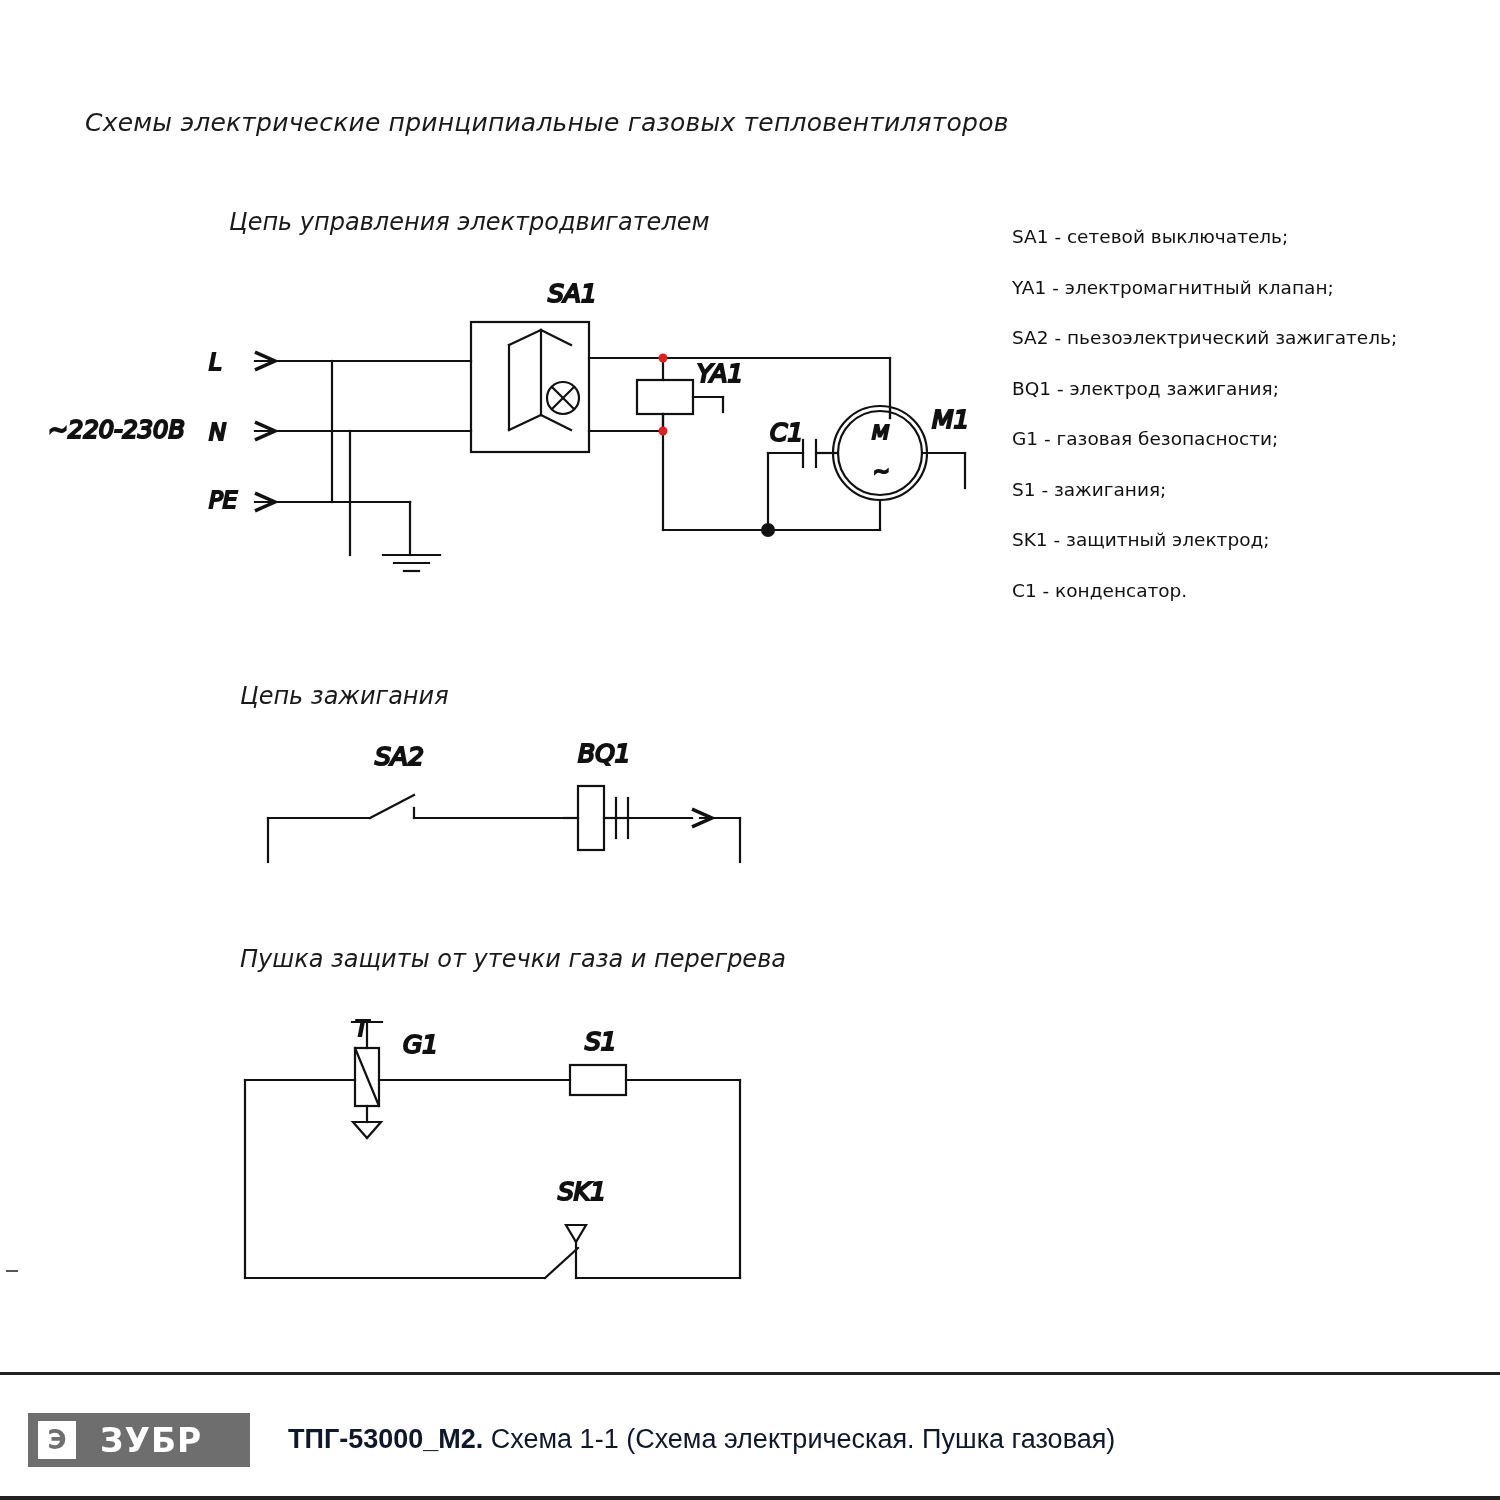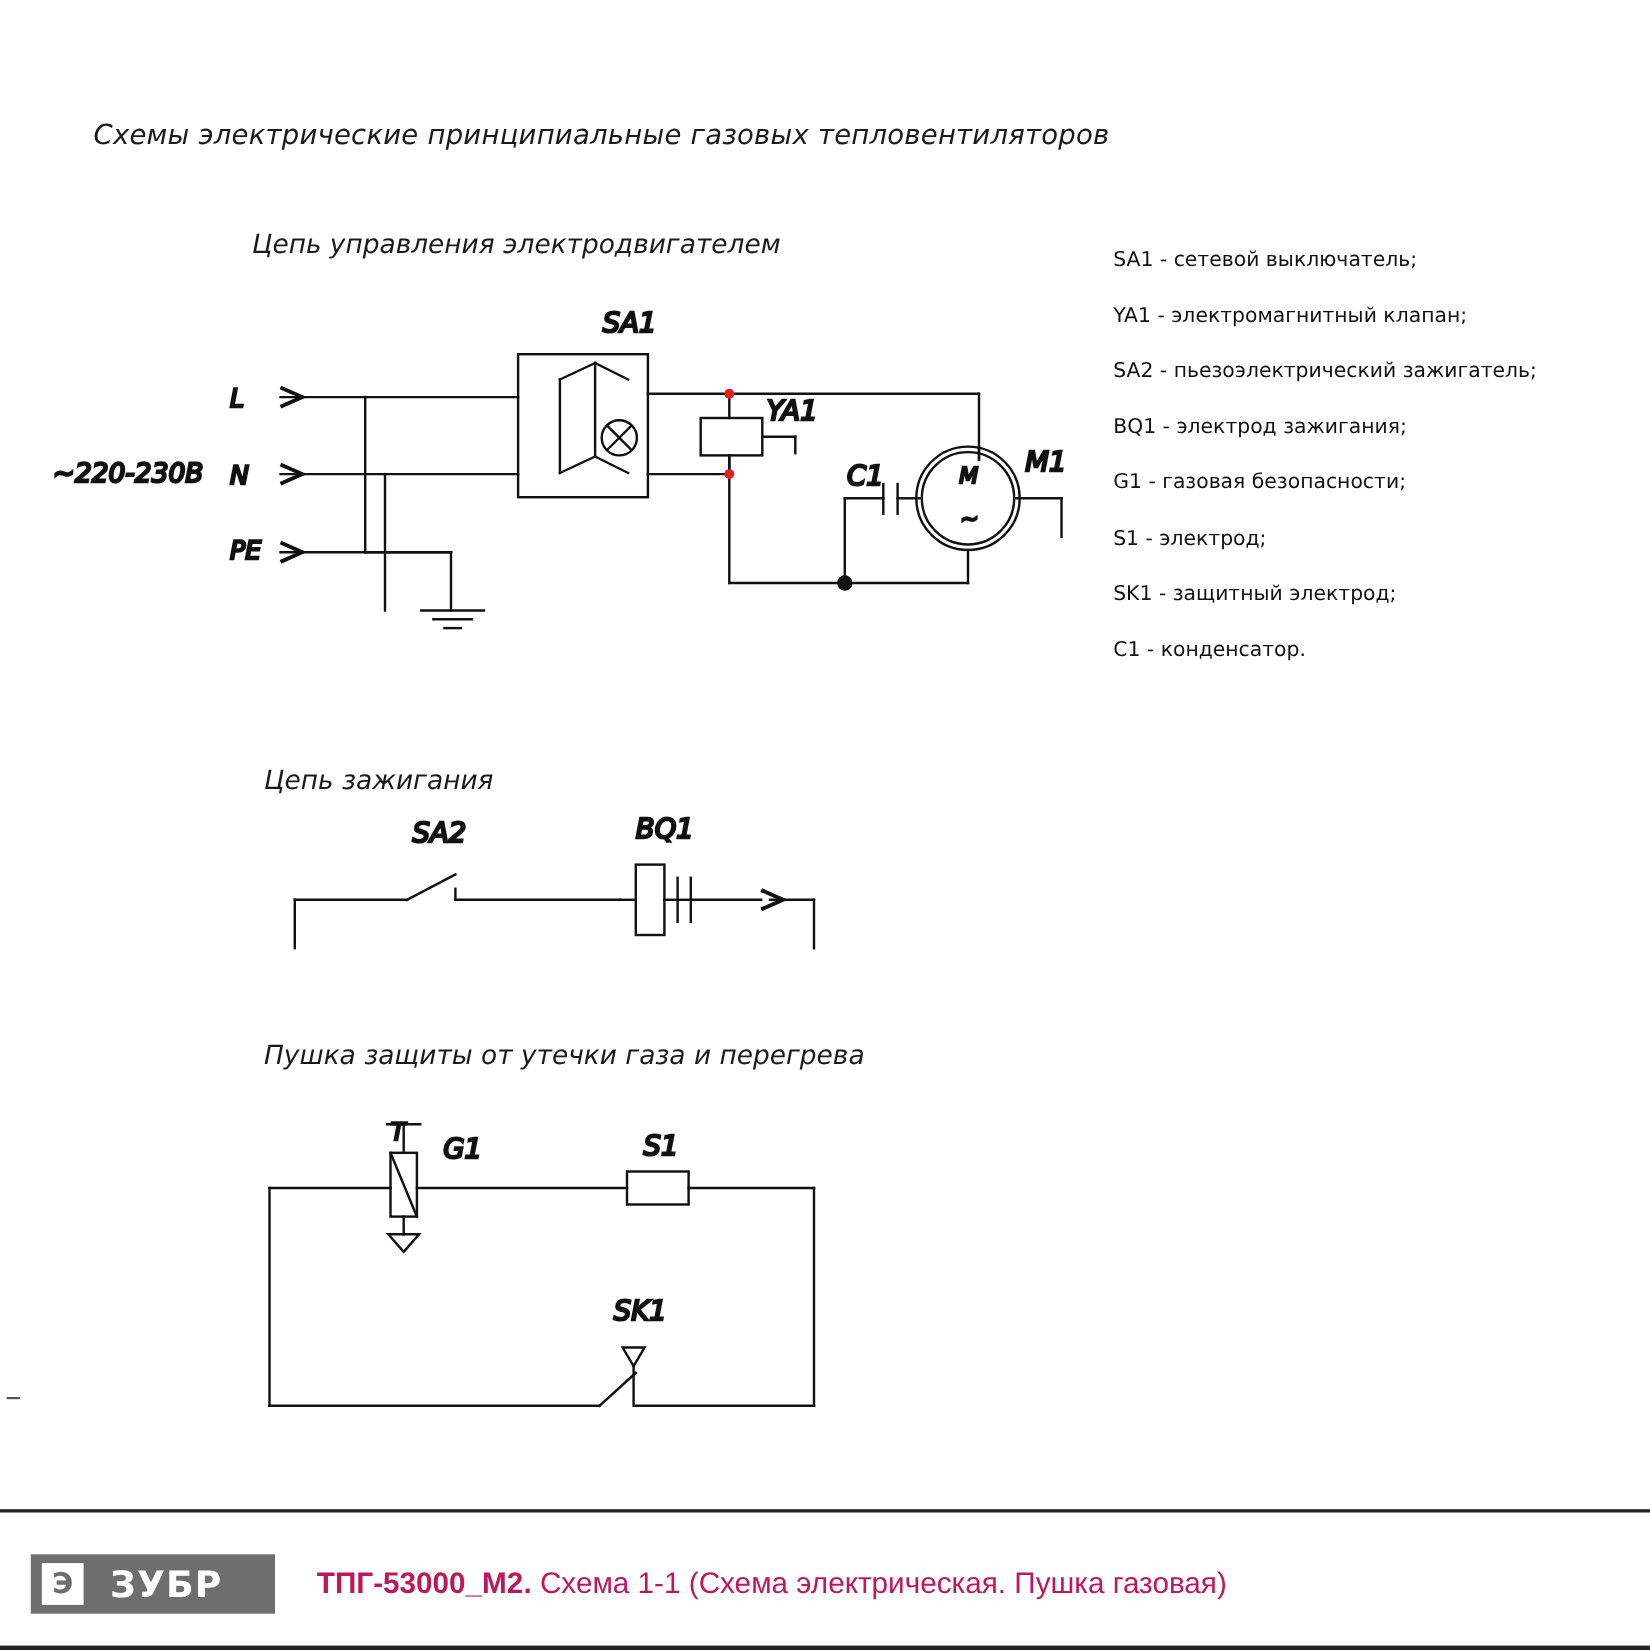--- a/index.html
+++ b/index.html
@@ -30,21 +30,21 @@
     white-space: nowrap;
   }
   .section-title {
     position: absolute;
     font-size: 24px;
     font-style: italic;
     font-family: "DejaVu Sans", sans-serif;
     white-space: nowrap;
   }
   #t-motor { left: 229px; top: 208px; }
-  #t-ign   { left: 240px; top: 682px; margin-top: 13px; }
+  #t-ign   { left: 240px; top: 682px; }
   #t-prot  { left: 240px; top: 945px; }
 
   .legend {
     position: absolute;
     left: 1012px;
     top: 226px;
     width: 470px;
   }
   .legend-item {
     font-size: 18.5px;
@@ -115,21 +115,21 @@
     margin-left: 24px;
     font-family: "DejaVu Sans", sans-serif;
   }
   .footer-caption {
     position: absolute;
     left: 288px;
     top: 1424px;
     font-size: 27px;
     font-family: "Liberation Sans", sans-serif;
     white-space: nowrap;
-    color: #be185d;
+    color: #0f172a;
   }
   .footer-caption b { font-weight: bold; }
   .tick-left {
     position: absolute;
     left: 6px;
     top: 1270px;
     width: 12px;
     height: 2px;
     background: #555;
   }
@@ -144,21 +144,21 @@
   <div class="section-title" id="t-motor">Цепь управления электродвигателем</div>
   <div class="section-title" id="t-ign">Цепь зажигания</div>
   <div class="section-title" id="t-prot">Пушка защиты от утечки газа и перегрева</div>
 
   <div class="legend">
     <div class="legend-item">SA1 - сетевой выключатель;</div>
     <div class="legend-item">YA1 - электромагнитный клапан;</div>
     <div class="legend-item">SA2 - пьезоэлектрический зажигатель;</div>
     <div class="legend-item">BQ1 - электрод зажигания;</div>
     <div class="legend-item">G1 - газовая безопасности;</div>
-    <div class="legend-item">S1 - электрод;</div>
+    <div class="legend-item">S1 - зажигания;</div>
     <div class="legend-item">SK1 - защитный электрод;</div>
     <div class="legend-item">C1 - конденсатор.</div>
   </div>
 
   <svg class="diagram" viewBox="0 0 1500 1500">
     <defs>
       <marker id="arrL" markerWidth="12" markerHeight="12" refX="10" refY="5" orient="auto">
         <path d="M10,1 L1,5 L10,9" fill="none" stroke="#111" stroke-width="1.6"></path>
       </marker>
       <marker id="arrR" markerWidth="12" markerHeight="12" refX="2" refY="5" orient="auto">

